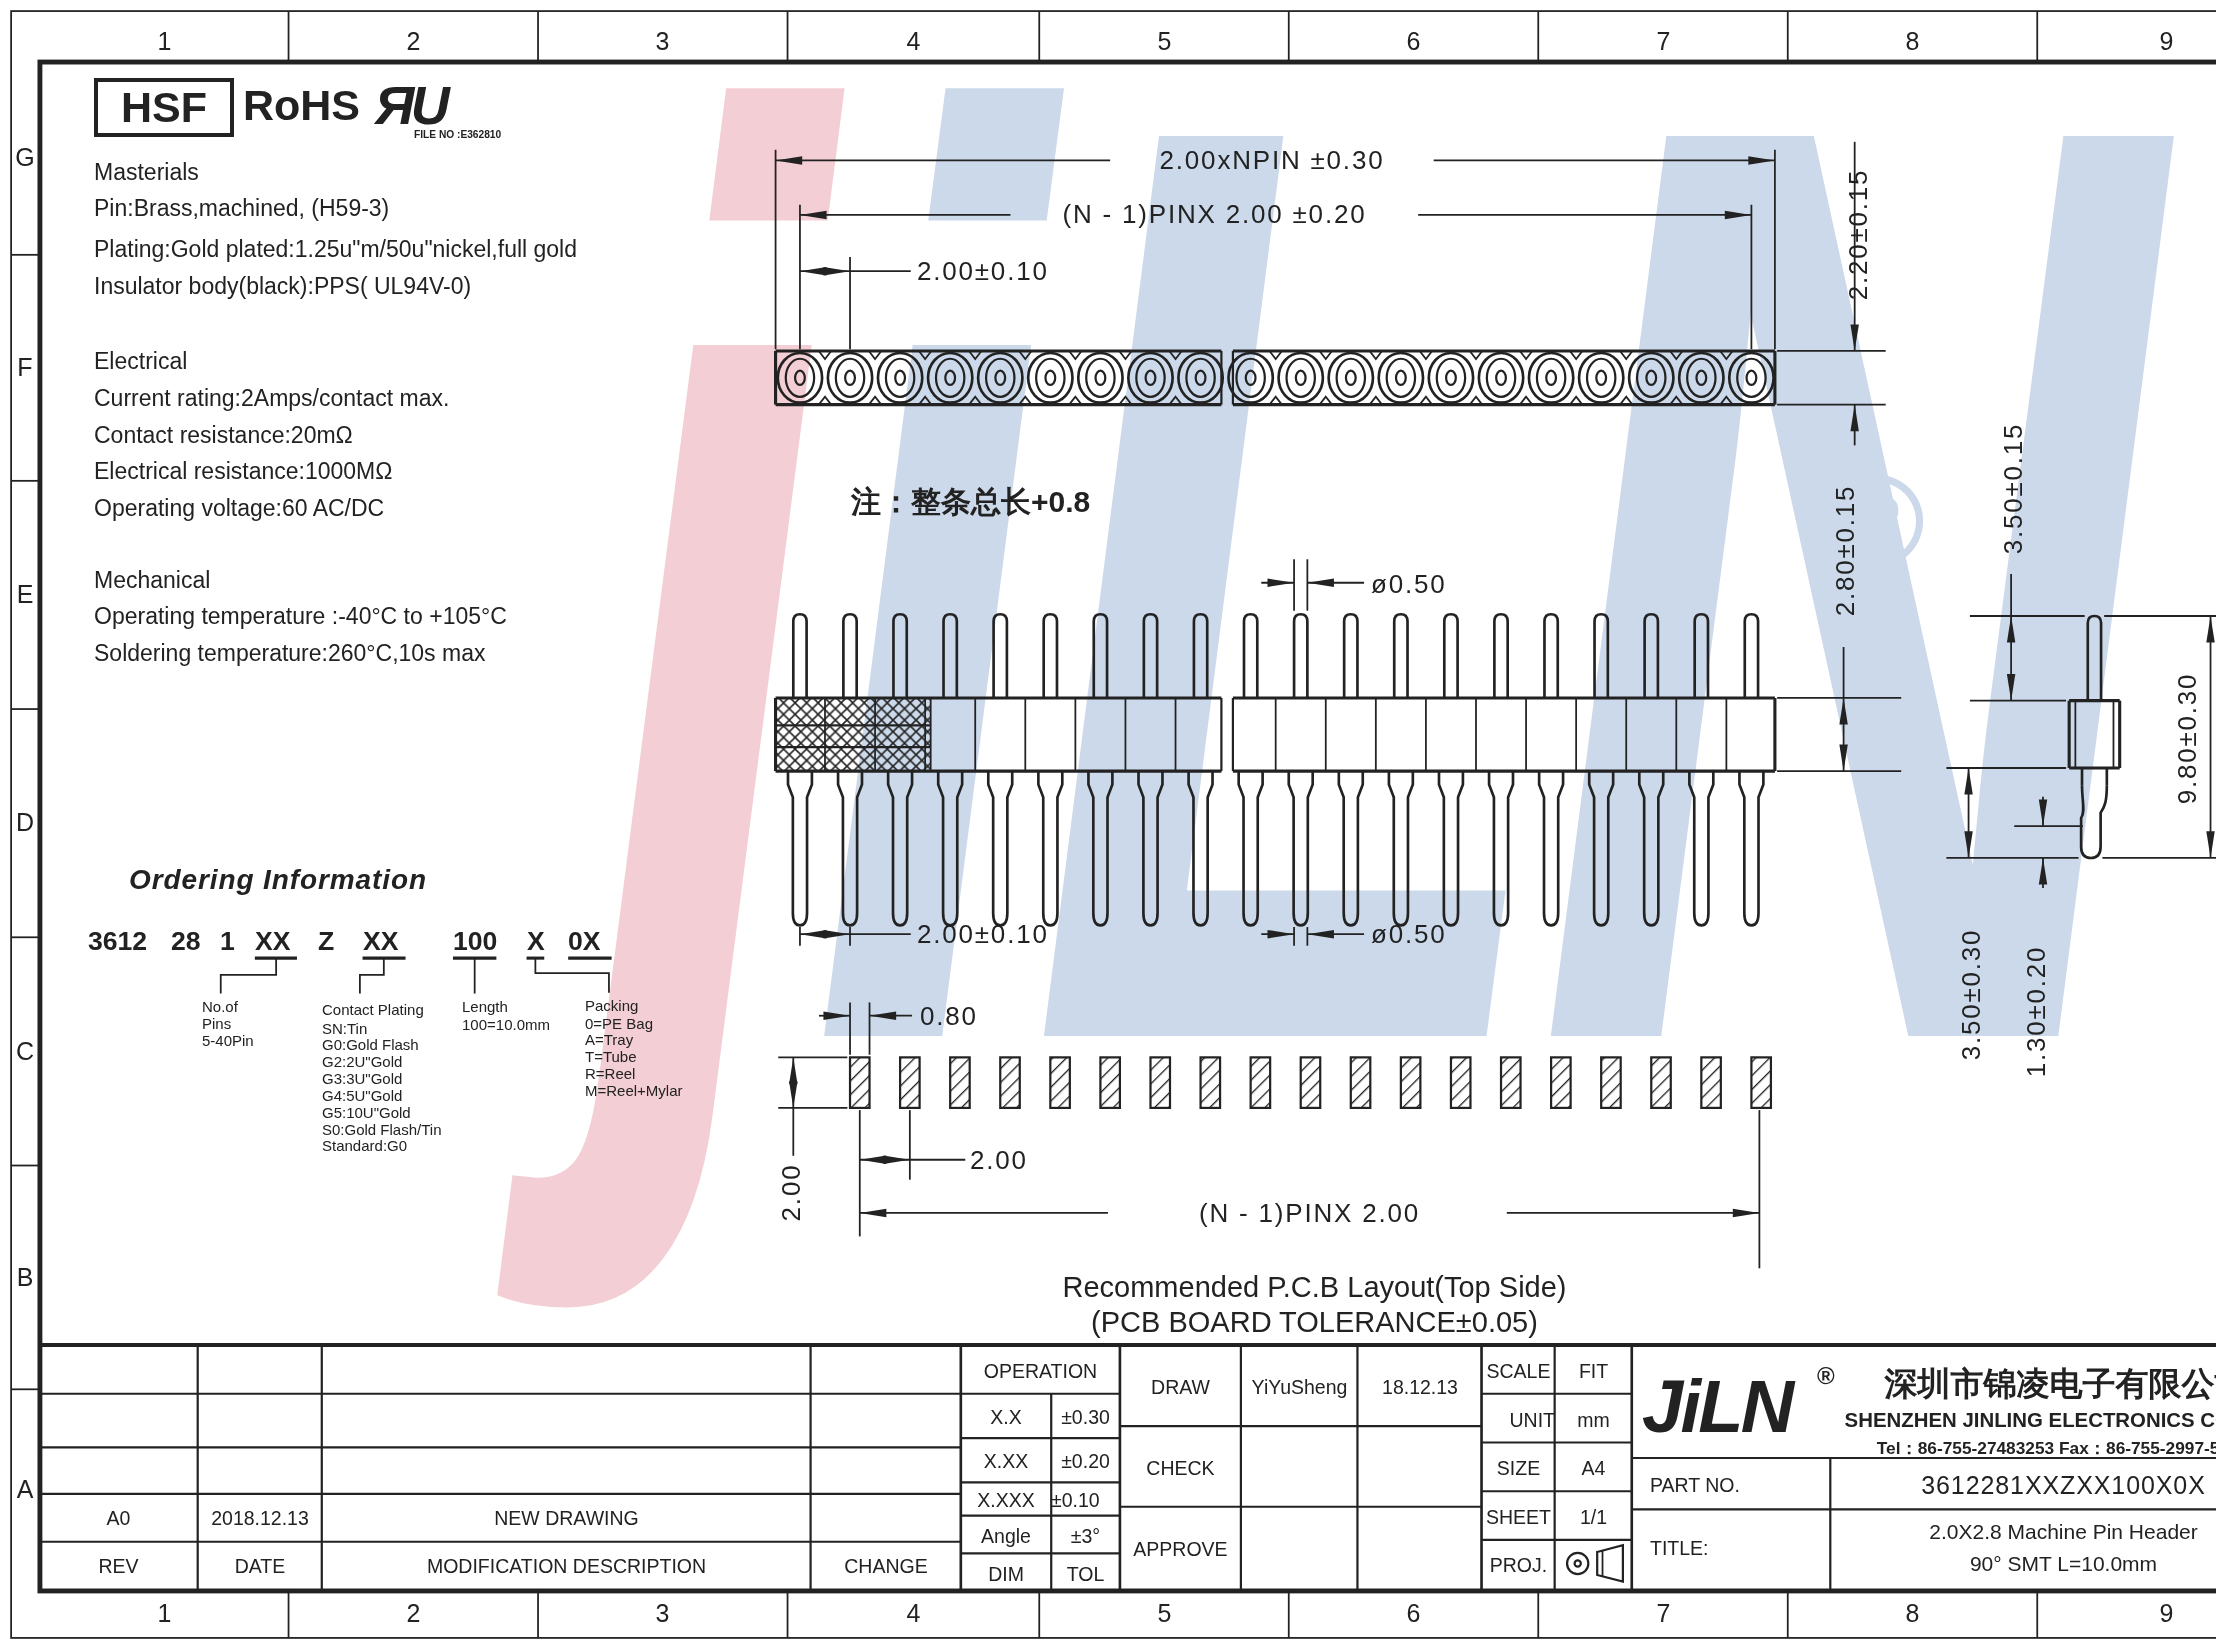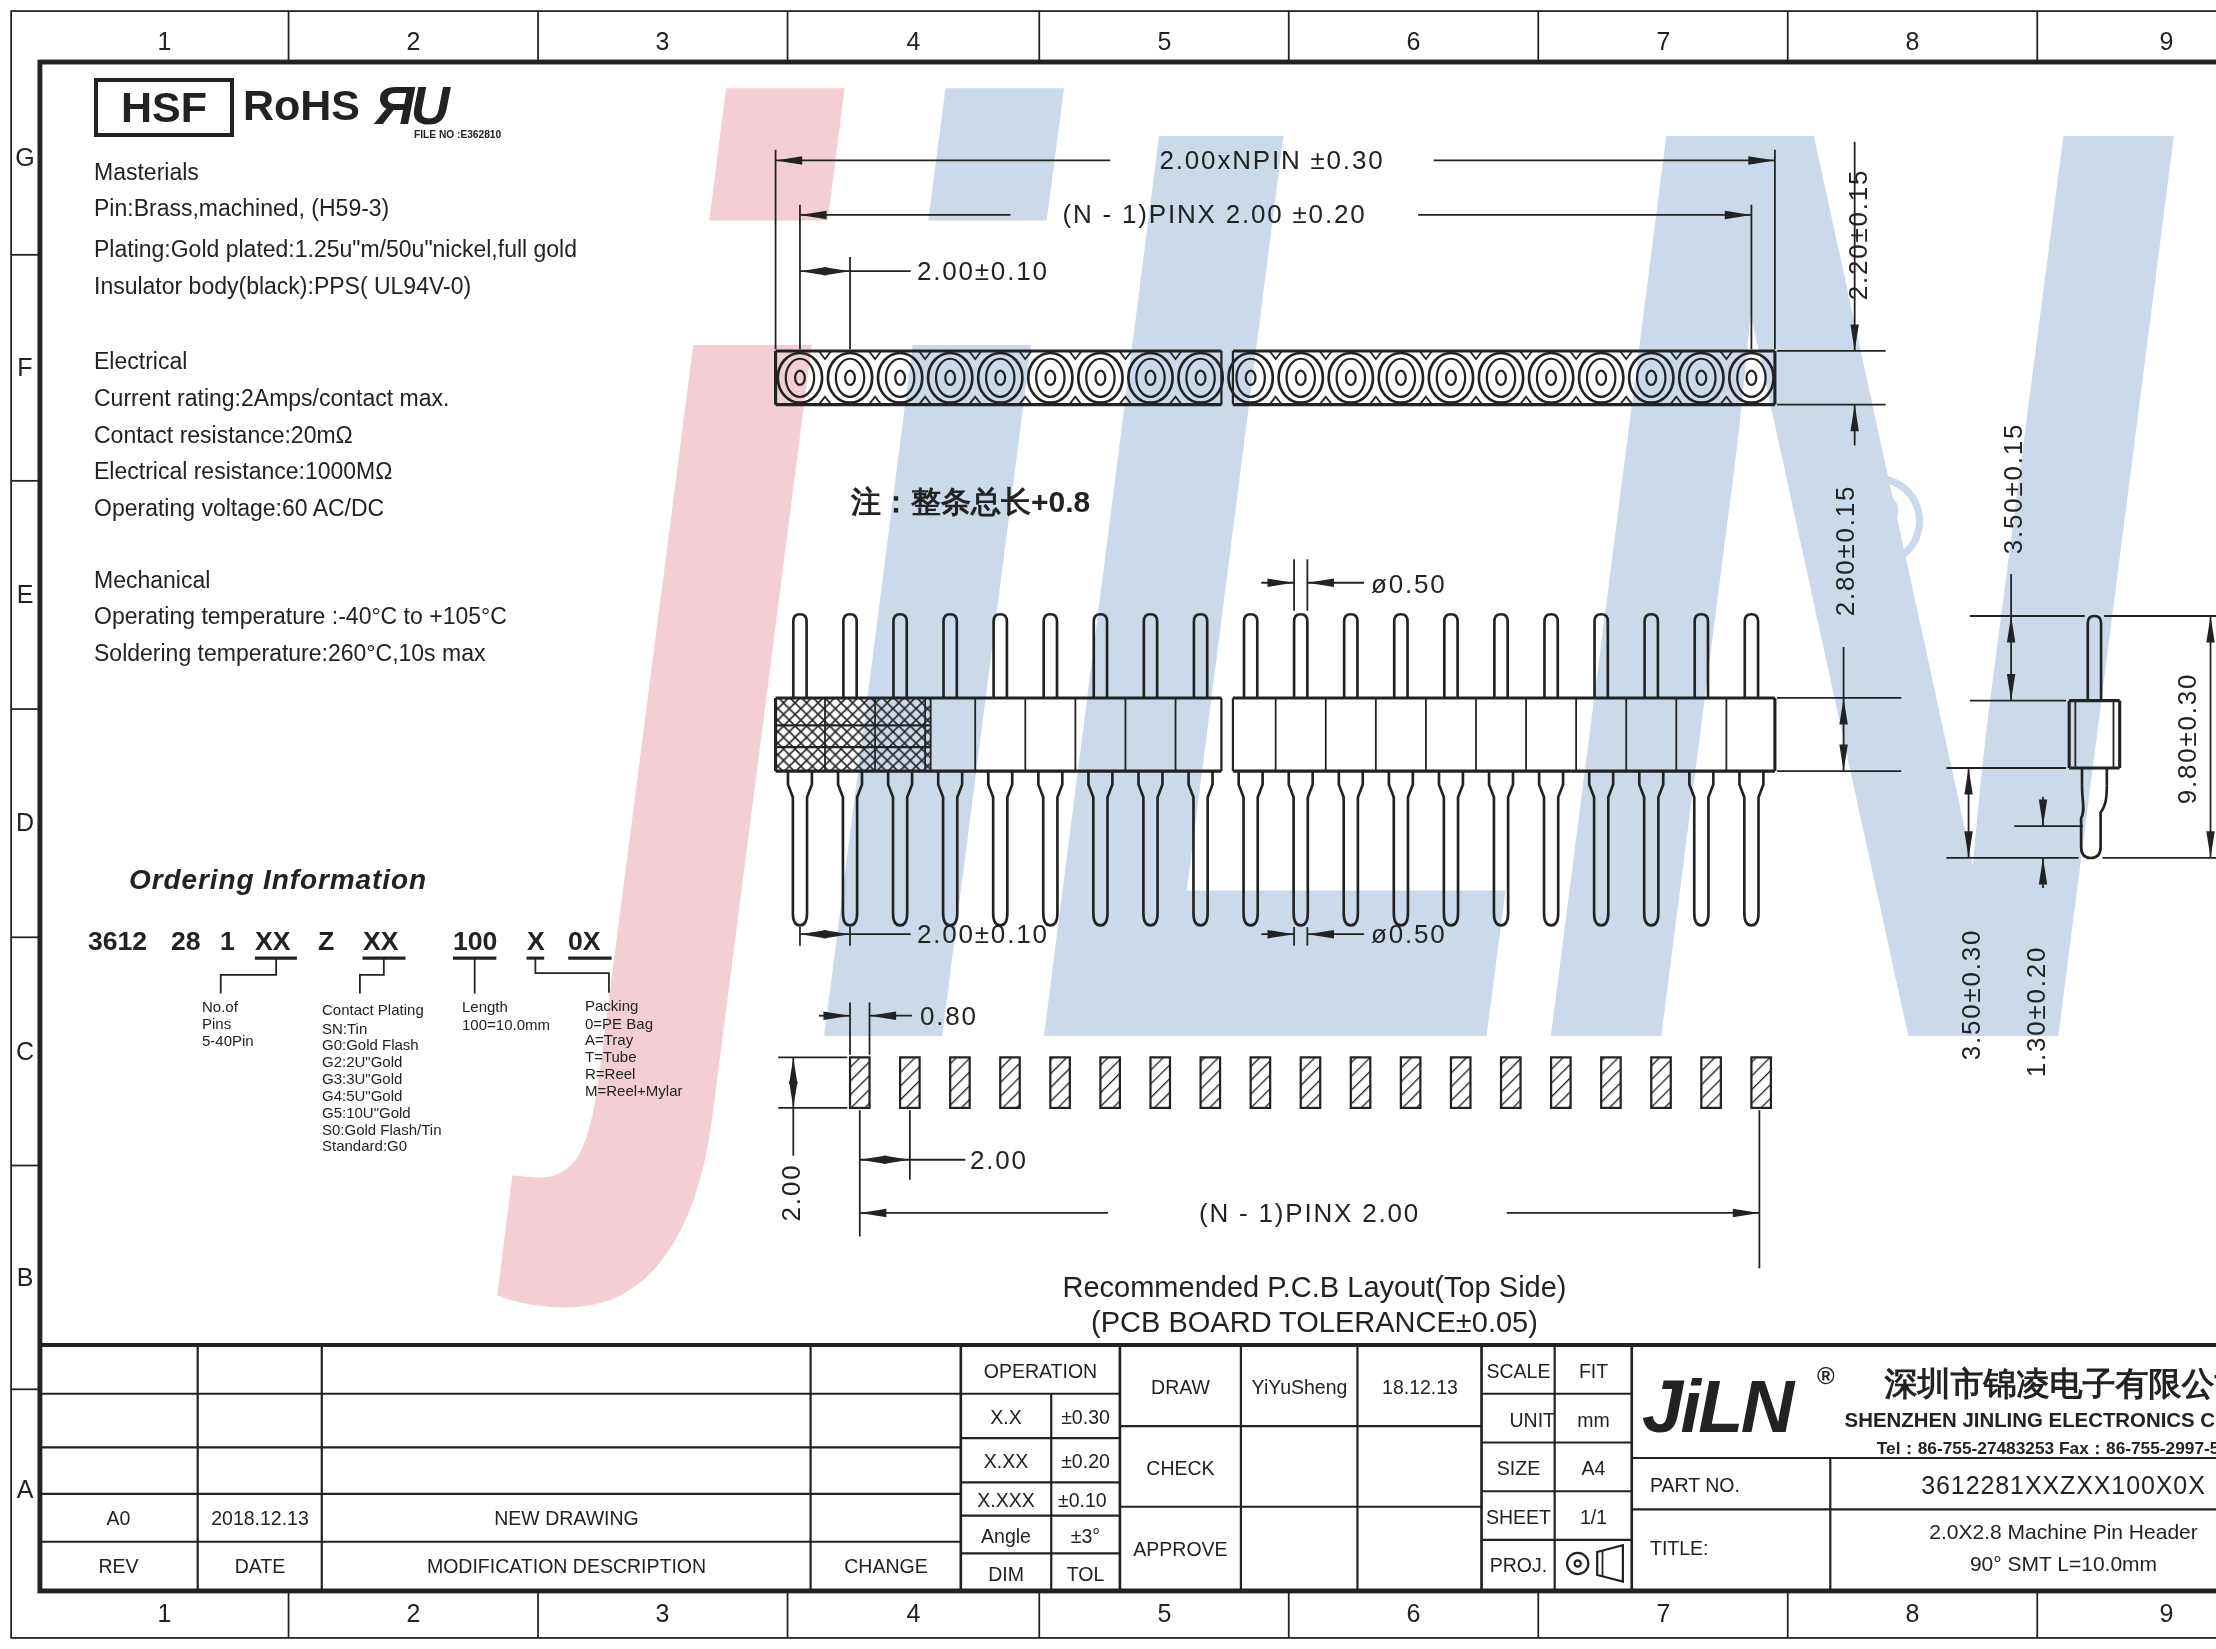--- a/index.html
+++ b/index.html
@@ -513,21 +513,21 @@
   <div class="t tb c" style="left:198px;top:1555px;width:124px;">DATE</div>
   <div class="t tb c" style="left:322px;top:1555px;width:489px;">MODIFICATION DESCRIPTION</div>
   <div class="t tb c" style="left:811px;top:1555px;width:150px;">CHANGE</div>
 
   <div class="t tb c" style="left:961px;top:1360px;width:159px;">OPERATION</div>
   <div class="t tb c" style="left:961px;top:1406px;width:90px;">X.X</div>
   <div class="t tb c" style="left:1051px;top:1406px;width:69px;">±0.30</div>
   <div class="t tb c" style="left:961px;top:1450px;width:90px;">X.XX</div>
   <div class="t tb c" style="left:1051px;top:1450px;width:69px;">±0.20</div>
   <div class="t tb c" style="left:961px;top:1489px;width:90px;">X.XXX</div>
-  <div class="t tb c" style="left:1051px;top:1489px;width:47px;padding-left:7px;">±0.10</div>
+  <div class="t tb c" style="left:1051px;top:1489px;width:47px;">±0.10</div>
   <div class="t tb c" style="left:961px;top:1525px;width:90px;">Angle</div>
   <div class="t tb c" style="left:1051px;top:1525px;width:69px;">±3°</div>
   <div class="t tb c" style="left:961px;top:1563px;width:90px;">DIM</div>
   <div class="t tb c" style="left:1051px;top:1563px;width:69px;">TOL</div>
 
   <div class="t tb c" style="left:1120px;top:1376px;width:121px;">DRAW</div>
   <div class="t tb c" style="left:1241px;top:1376px;width:117px;">YiYuSheng</div>
   <div class="t tb c" style="left:1358px;top:1376px;width:124px;">18.12.13</div>
   <div class="t tb c" style="left:1120px;top:1457px;width:121px;">CHECK</div>
   <div class="t tb c" style="left:1120px;top:1538px;width:121px;">APPROVE</div>

